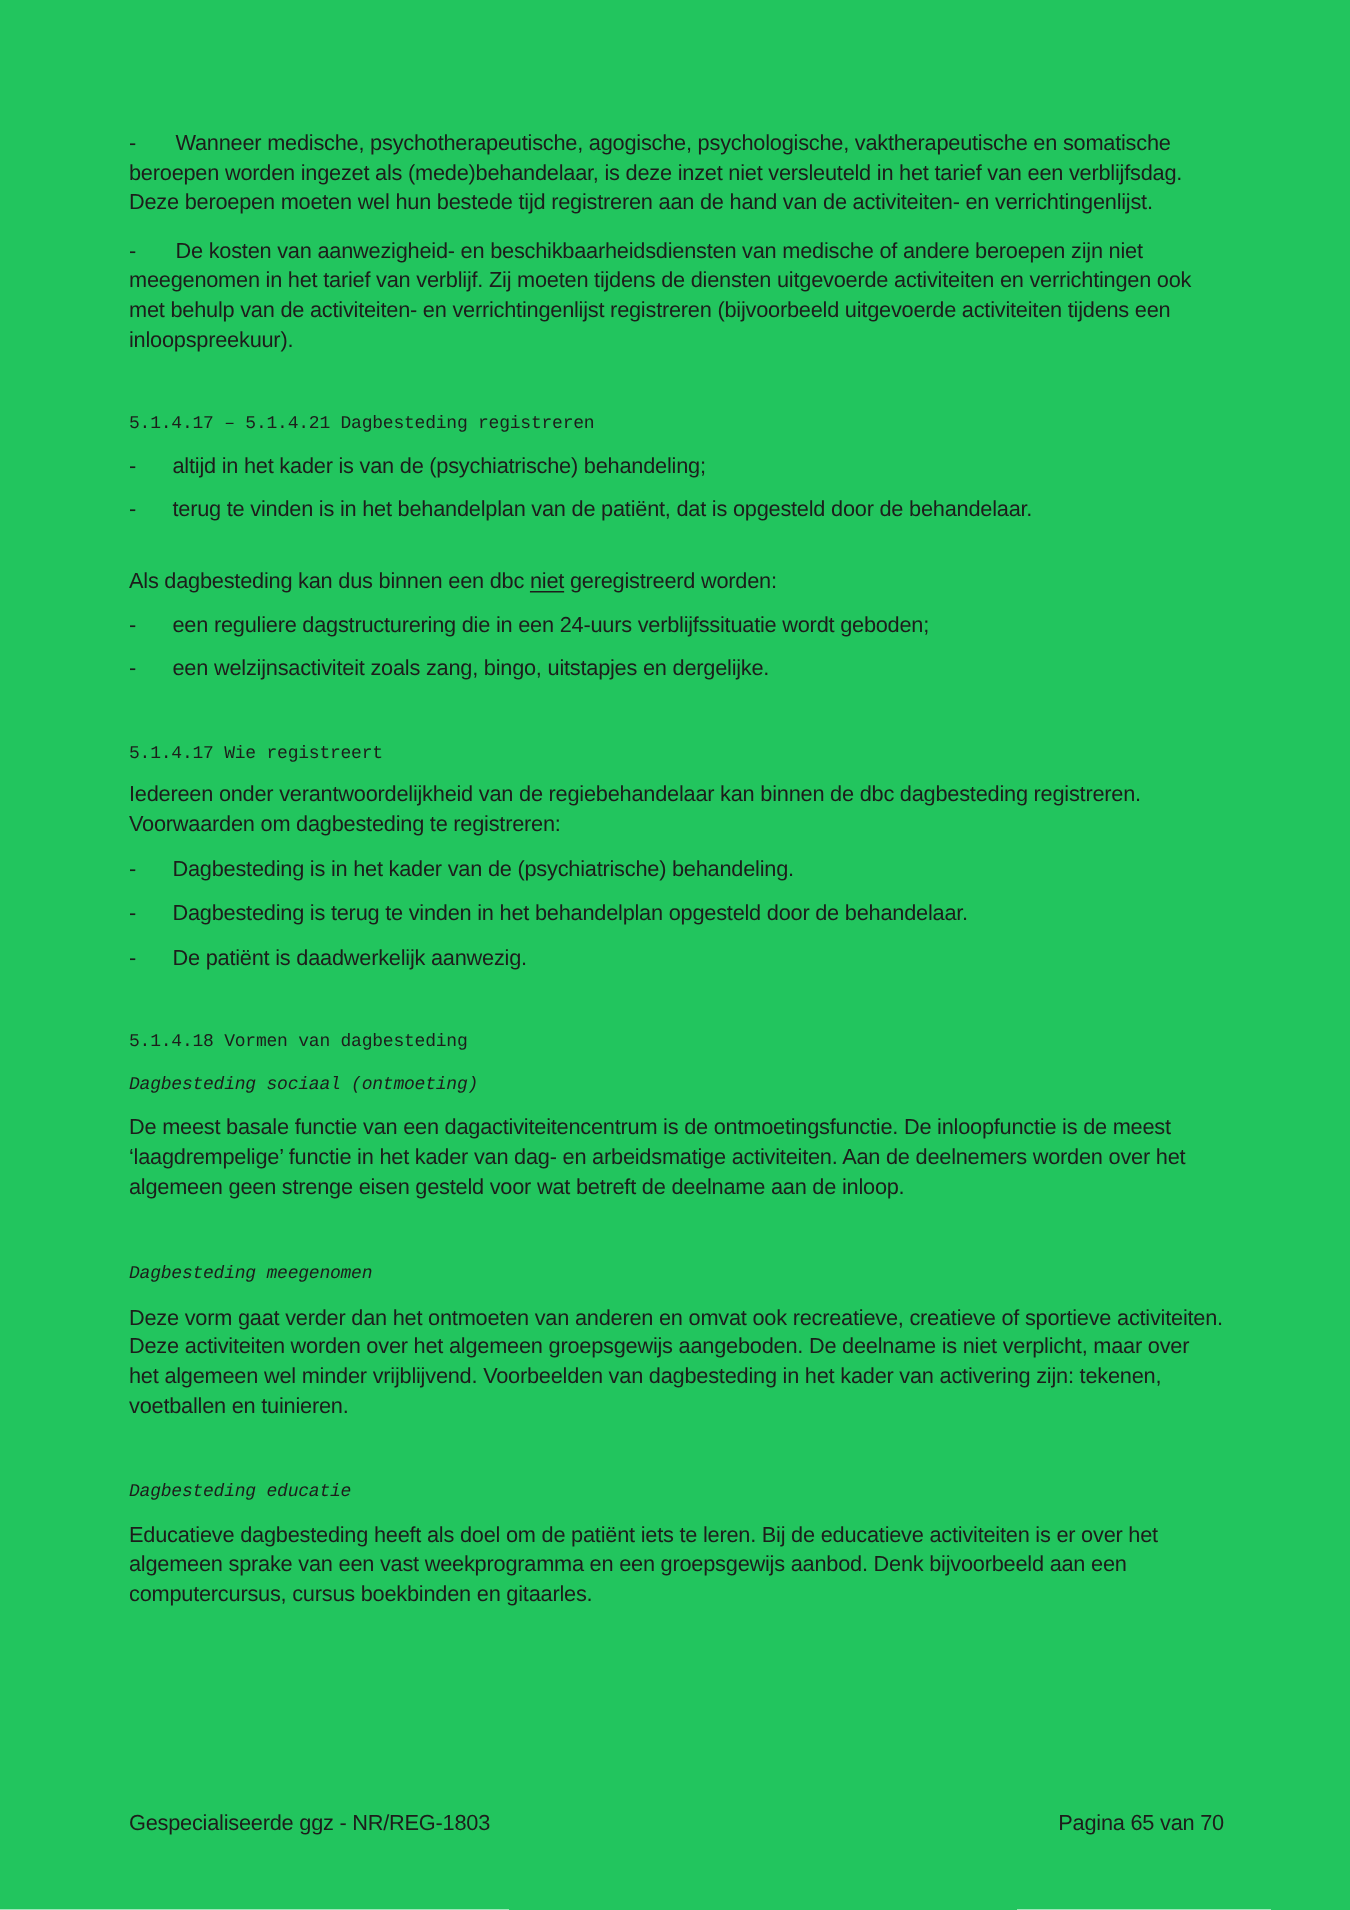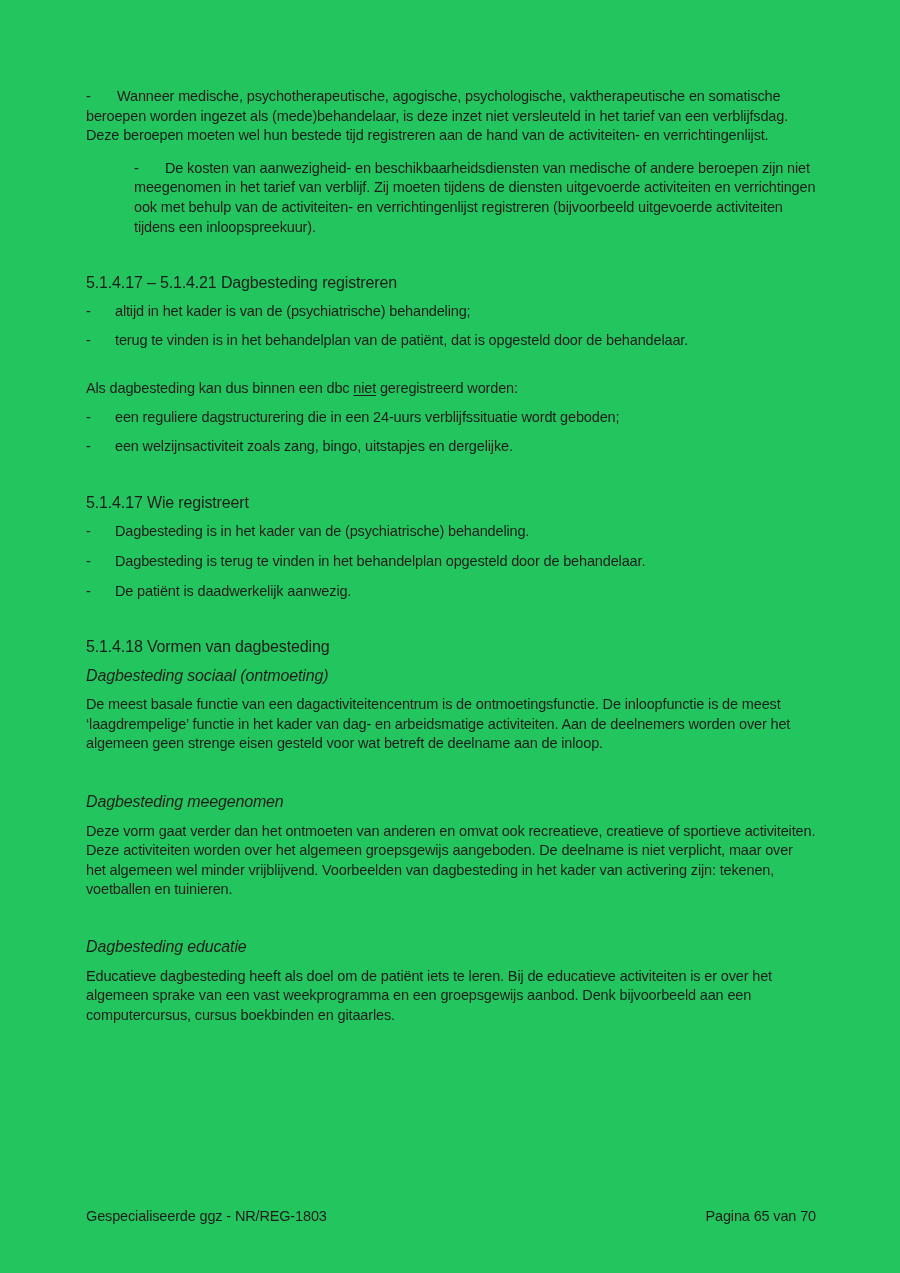--- a/index.html
+++ b/index.html
@@ -28,21 +28,22 @@
     font-size: 14.5px;
     line-height: 19.6px;
     letter-spacing: -0.15px;
   }
   p, h2, h3 {
     margin: 0;
     padding: 0;
     font-weight: normal;
   }
   h2, h3 {
-    font-size: 16px;
+    font-size: 12px;
+    font-family: Liberation Mono, monospace;
   }
   
   .flow-bullet .marker {
     display: inline-block;
     width: 31px;
   }
   
   .hang {
     display: flex;
     align-items: flex-start;
@@ -55,21 +56,21 @@
   }
   .underlined {
     text-decoration: underline;
     text-underline-offset: 2px;
     text-align: center;
   }
   .italic-sub {
     font-style: italic;
   }
   
-  .mt-13 { margin-top: 13px; margin-left: 48px; }
+  .mt-13 { margin-top: 13px; }
   .mt-36 { margin-top: 36px; }
   .mt-37 { margin-top: 37px; }
   .mt-38 { margin-top: 38px; }
   .mt-28 { margin-top: 28px; }
   .mt-10 { margin-top: 10px; }
   .mt-9  { margin-top: 9px; }
   .footer {
     position: absolute;
     left: 86px;
     top: 1207px;
@@ -109,20 +110,21 @@
       <span class="marker">-</span>
       <span class="bullet-text">een reguliere dagstructurering die in een 24-uurs verblijfssituatie wordt geboden;</span>
     </div>
     <div class="hang mt-10">
       <span class="marker">-</span>
       <span class="bullet-text">een welzijnsactiviteit zoals zang, bingo, uitstapjes en dergelijke.</span>
     </div>
 
     <h2 class="mt-36">5.1.4.17 Wie registreert</h2>
 
+    <p class="mt-9">Iedereen onder verantwoordelijkheid van de regiebehandelaar kan binnen de dbc dagbesteding registreren. Voorwaarden om dagbesteding te registreren:</p>
 
     <div class="hang mt-10">
       <span class="marker">-</span>
       <span class="bullet-text">Dagbesteding is in het kader van de (psychiatrische) behandeling.</span>
     </div>
     <div class="hang mt-10">
       <span class="marker">-</span>
       <span class="bullet-text">Dagbesteding is terug te vinden in het behandelplan opgesteld door de behandelaar.</span>
     </div>
     <div class="hang mt-10">

